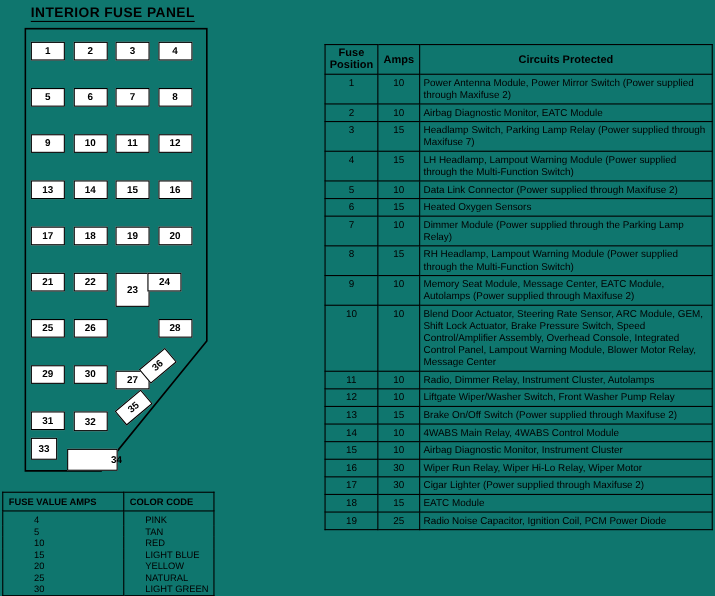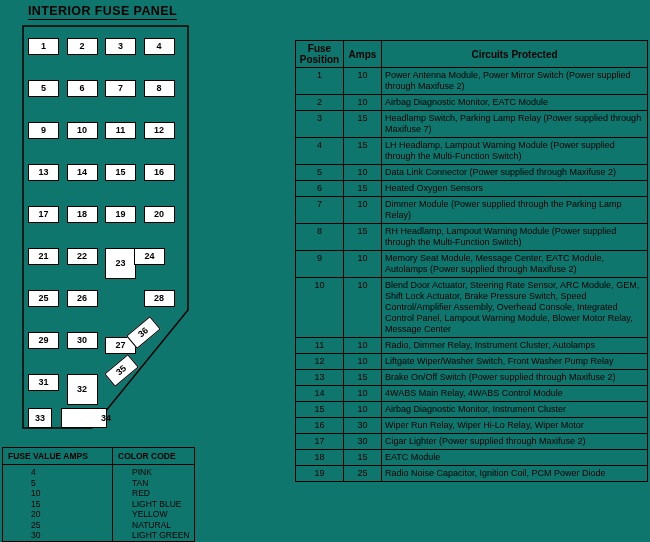--- a/index.html
+++ b/index.html
@@ -160,24 +160,24 @@
         </div>
         <div class="fuse" style="left: 6px; top: 307px; width: 31px; height: 17px;">
           <span>29</span>
         </div>
         <div class="fuse" style="left: 44.5px; top: 307px; width: 31px; height: 17px;">
           <span>30</span>
         </div>
         <div class="fuse" style="left: 6px; top: 349px; width: 31px; height: 17px;">
           <span>31</span>
         </div>
-        <div class="fuse" style="left: 44.5px; top: 349px; width: 31px; height: 31px;">
+        <div class="fuse" style="left: 44.5px; top: 349px; width: 31px; height: 18px;">
           <span>32</span>
         </div>
-        <div class="fuse" style="left: 6px; top: 383px; width: 24px; height: 20px;">
+        <div class="fuse" style="left: 6px; top: 373px; width: 24px; height: 20px;">
           <span>33</span>
         </div>
         <div class="fuse" style="left: 39px; top: 383px; width: 24px; height: 20px; padding-left: 44px;">
           <span>34</span>
         </div>
         <div class="fuse" style="left: 106px; top: 299px; width: 31px; height: 17px; transform: rotate(-40deg);">
           <span>36</span>
         </div>
         <div class="fuse" style="left: 84px; top: 337px; width: 31px; height: 17px; transform: rotate(-40deg);">
           <span>35</span>

